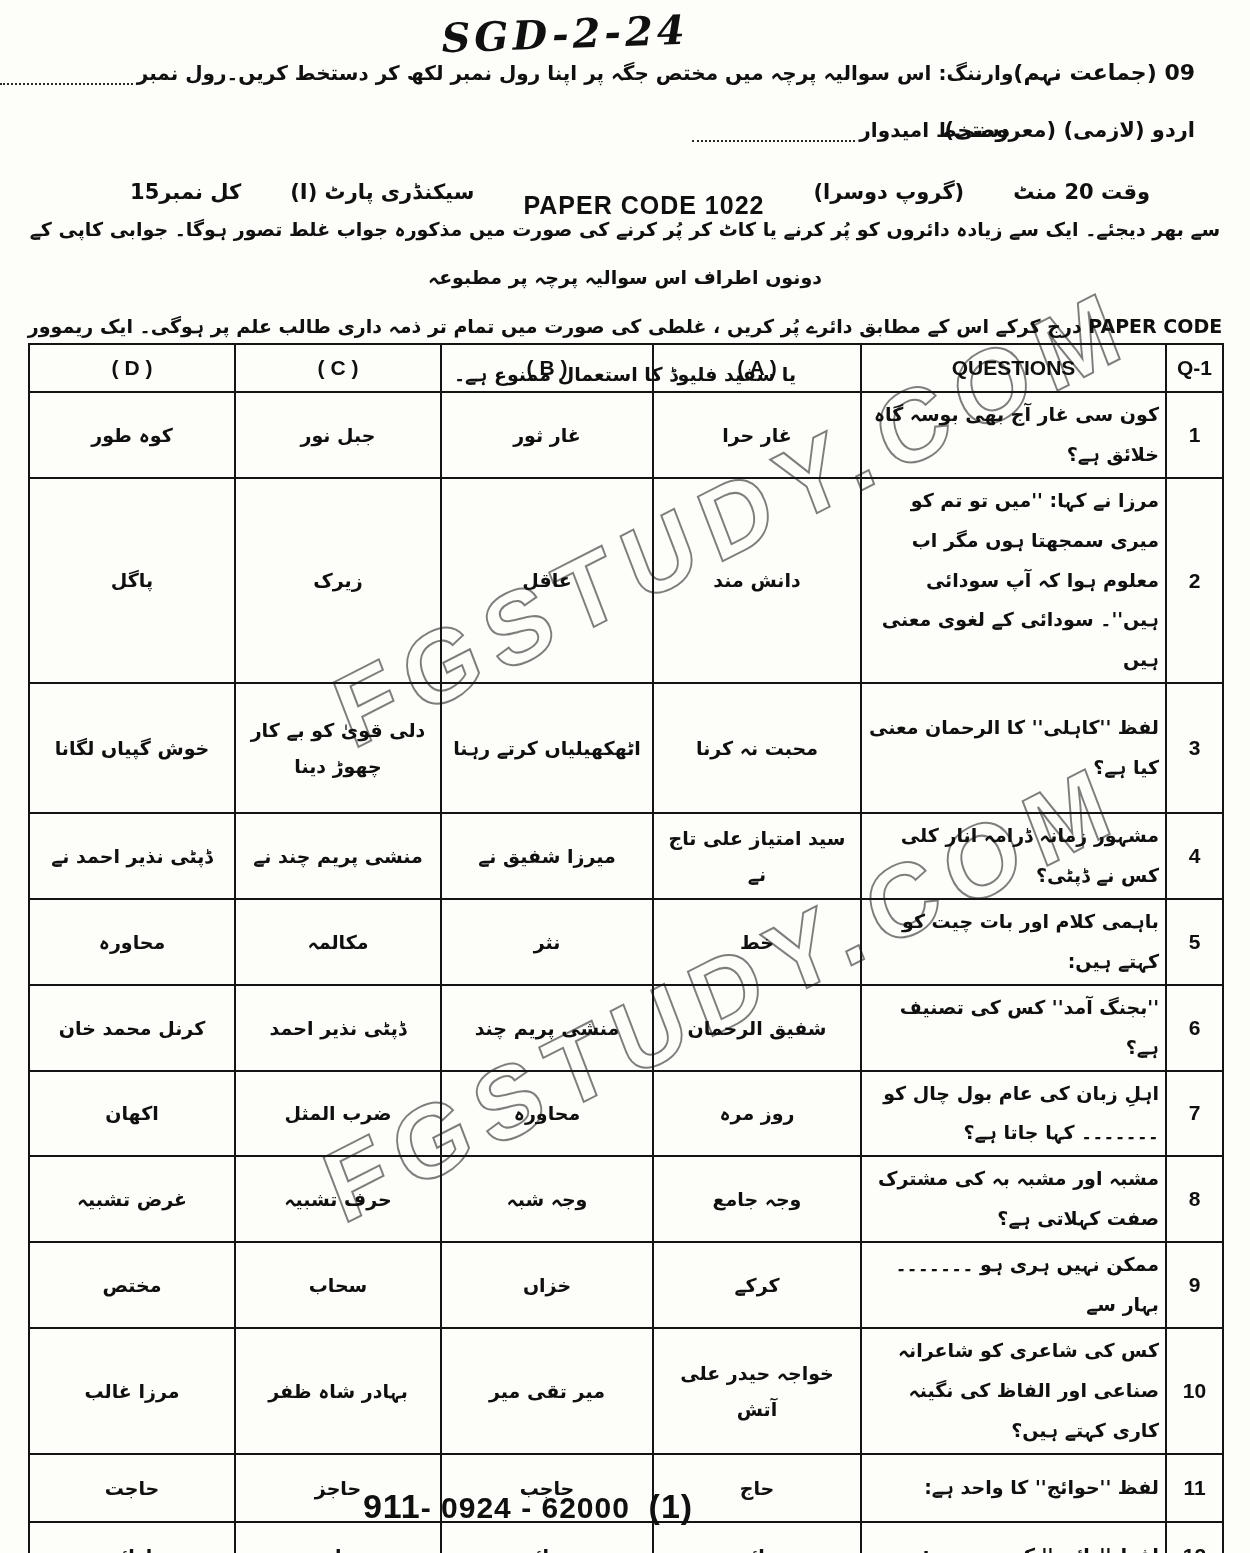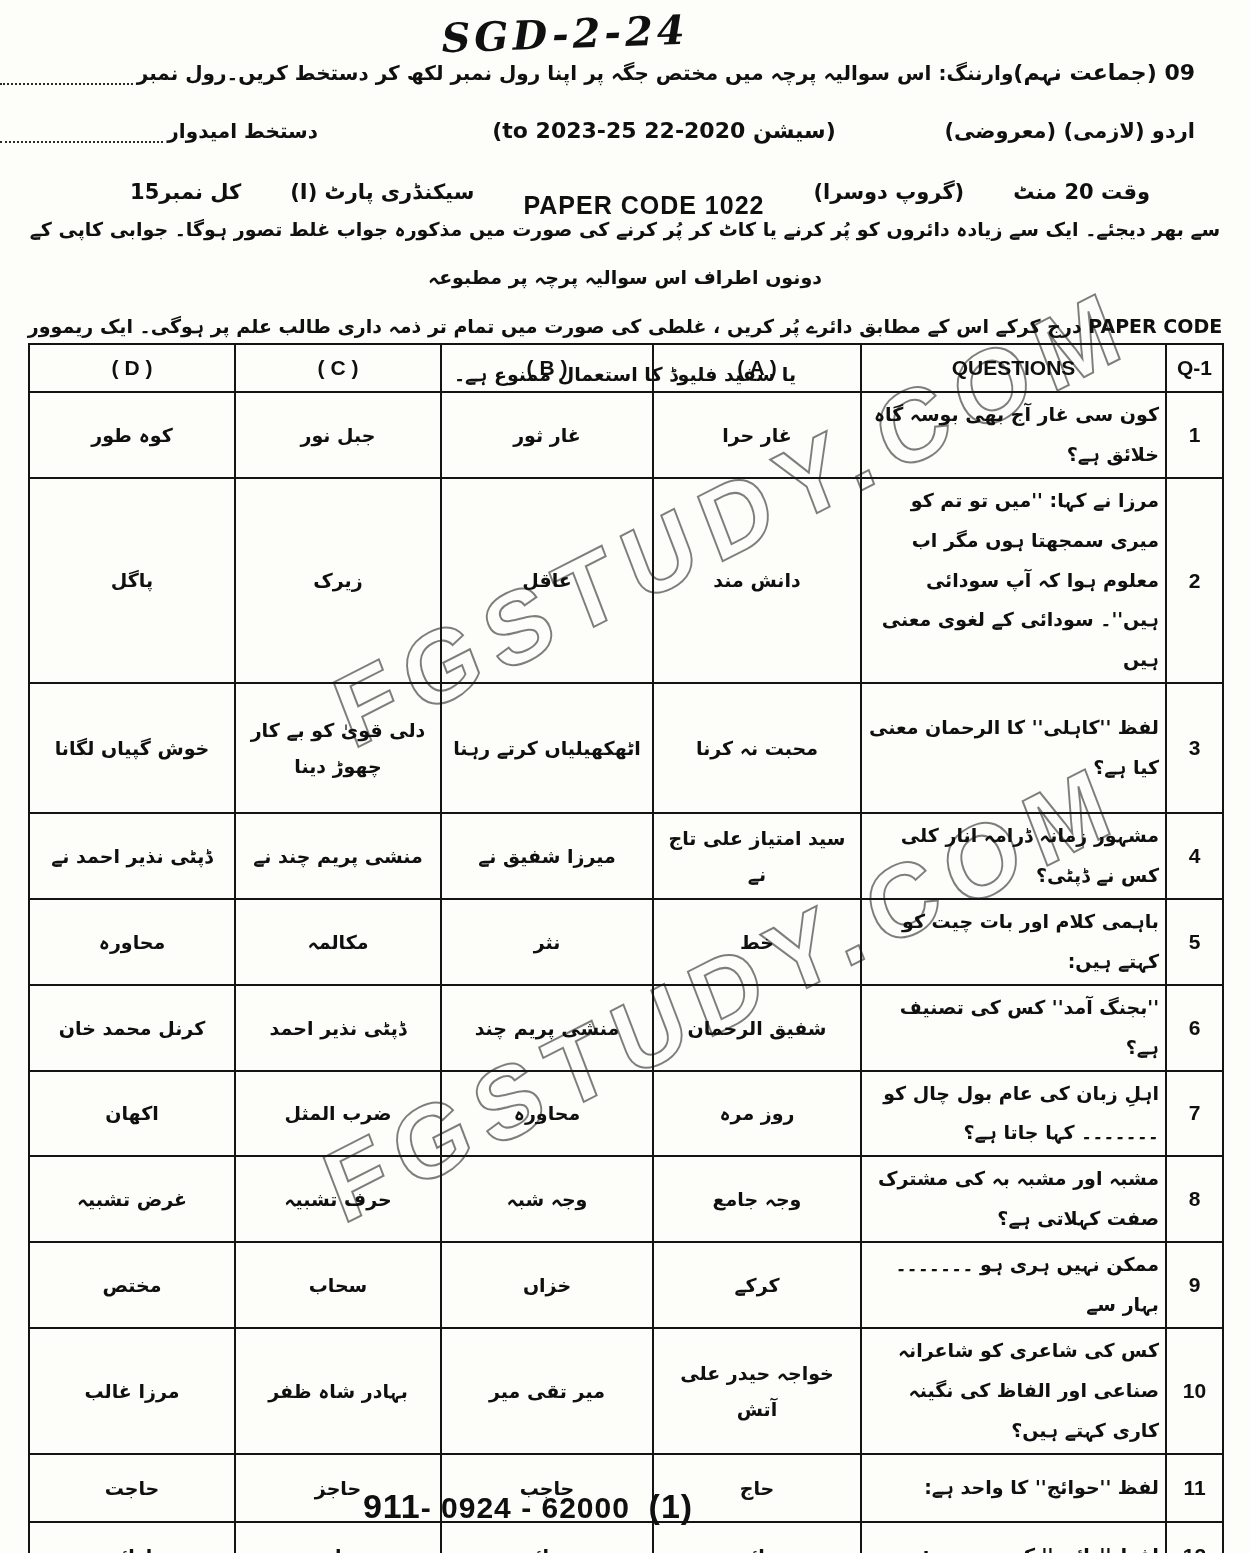--- a/index.html
+++ b/index.html
@@ -122,21 +122,20 @@
     <div class="urdu class-code">09 (جماعت نہم)</div>
     <div class="urdu warning">وارننگ: اس سوالیہ پرچہ میں مختص جگہ پر اپنا رول نمبر لکھ کر دستخط کریں۔</div>
     <div class="fill-field">
       <span class="lbl">رول نمبر</span>
       <span class="dotted"></span>
     </div>
   </div>
 
   <div class="hdr-row row-b">
     <div class="urdu subject">اردو (لازمی) (معروضی)</div>
-    <div class="urdu session">(سیشن  2020-22 to 2023-25)</div>
     <div class="fill-field">
       <span class="lbl">دستخط امیدوار</span>
       <span class="dotted"></span>
     </div>
   </div>
 
   <div class="hdr-row row-c">
     <div class="urdu">وقت 20 منٹ</div>
     <div class="urdu">(گروپ دوسرا)</div>
     <div class="papercode">PAPER CODE 1022</div>

